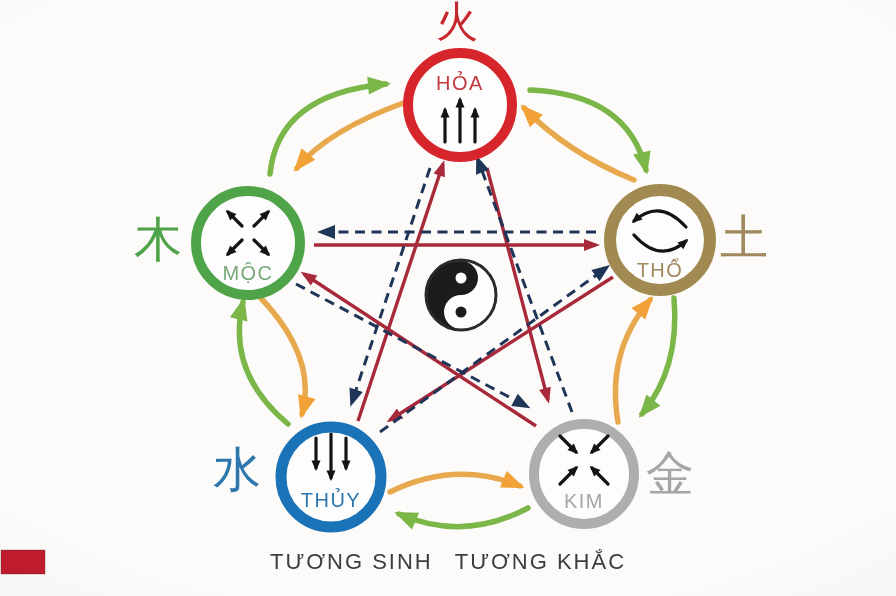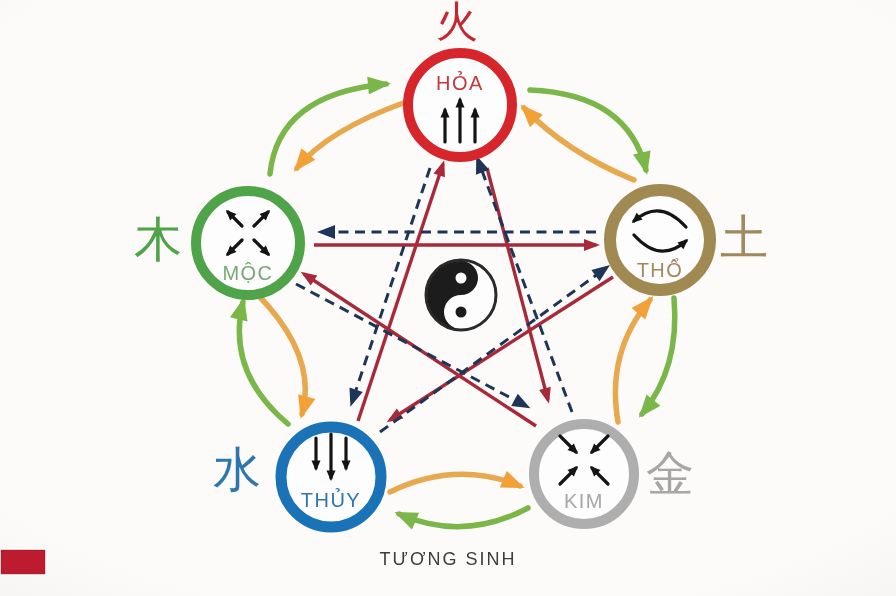--- a/index.html
+++ b/index.html
@@ -12,21 +12,21 @@
   .elabel{font-size:20px;letter-spacing:1.5px;text-anchor:middle;}
   .hanzi{font-size:48px;text-anchor:middle;font-family:"DejaVu Sans","Liberation Sans",sans-serif;}
   .hanzi-top{font-size:42px;}
   .sinh{stroke:#7ab648;stroke-width:5.5;fill:none;stroke-linecap:round;}
   .sinh-rev{stroke:#e8a84e;stroke-width:5.5;fill:none;stroke-linecap:round;}
   .khac{stroke:#a8293a;stroke-width:3.4;fill:none;}
   .khac-rev{stroke:#1f3557;stroke-width:3;fill:none;stroke-dasharray:10 6.5;}
   .icon{stroke:#141414;stroke-width:3.2;fill:none;stroke-linecap:round;}
   .legend{position:absolute;left:0;top:549px;width:896px;display:flex;
           align-items:center;justify-content:center;gap:22px;}
-  .legend-label{font-size:18px;letter-spacing:2px;color:#3d3d3d;}
+  .legend-label{font-size:22px;letter-spacing:2px;color:#3d3d3d;}
   .swatch{display:block;}
 </style>
 </head>
 <body>
 
 <div id="stage">
 
 <svg width="896" height="596" viewBox="0 0 896 596">
   <defs>
     <marker id="h-green" markerUnits="userSpaceOnUse" markerWidth="26" markerHeight="22" refX="19" refY="11" orient="auto">
@@ -141,15 +141,16 @@
 </svg>
 
 <div class="legend">
   <span class="legend-label">TƯƠNG SINH</span>
   <svg class="swatch" width="46" height="26">
     <rect x="1" y="1" width="44" height="24" stroke="#00000022" fill="#8cbf4a"></rect>
   </svg>
   <svg class="swatch" width="46" height="26">
     <rect x="1" y="1" width="44" height="24" stroke="#00000022" fill="#be1c2e"></rect>
   </svg>
+  <span class="legend-label">TƯƠNG KHẮC</span>
 </div>
 
 </div>
 
 </body></html>

